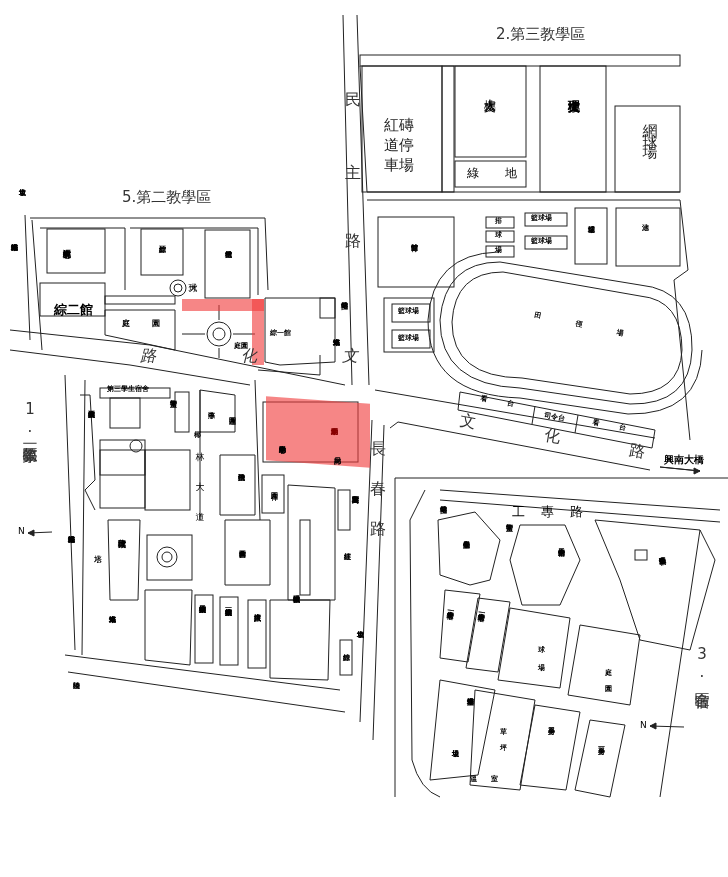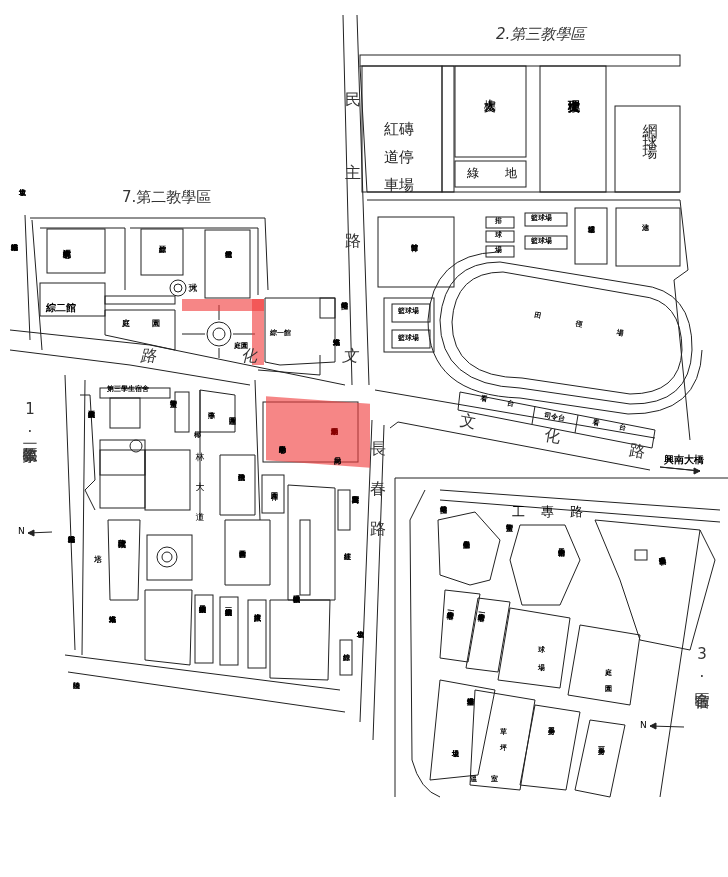--- a/index.html
+++ b/index.html
@@ -142,37 +142,37 @@
     <polygon points="656,723 656,729 650,726" fill="#222"></polygon>
     <line x1="660" y1="467" x2="700" y2="471"></line>
     <polygon points="694,468 694,474 700,471" fill="#222"></polygon>
   </g>
 </svg>
 
 <div class="hl" style="left:182px;top:299px;width:82px;height:12px;"></div>
 <div class="hl" style="left:252px;top:299px;width:12px;height:66px;"></div>
 <div class="hl" style="left:266px;top:400px;width:104px;height:64px;transform:skewY(4deg);"></div>
 
-<div class="lbl zone" style="left:496px;top:27px;font-style:italic;">2.第三教學區</div>
-<div class="lbl zone" style="left:122px;top:190px;">7.第二教學區</div>
+<div class="lbl zone" style="left:496px;top:27px;">2.第三教學區</div>
+<div class="lbl zone" style="left:122px;top:190px;">5.第二教學區</div>
 <div class="lbl zone v" style="left:22px;top:400px;">1.第一教學區</div>
 <div class="lbl zone v" style="left:694px;top:645px;">3.宿舍區</div>
 
 <div class="lbl road v" style="left:345px;top:80px;letter-spacing:70px;">民主路</div>
 <div class="lbl road" style="left:140px;top:348px;"><span style="letter-spacing:85px;font-style:italic;">路化文</span></div>
 <div class="lbl road" style="left:460px;top:412px;transform:rotate(10deg);transform-origin:left;"><span style="letter-spacing:70px;">文化路</span></div>
 <div class="lbl road v" style="left:370px;top:428px;letter-spacing:40px;">長春路</div>
 <div class="lbl" style="left:512px;top:505px;font-size:13px;font-weight:normal;"><span style="letter-spacing:16px;text-align:center;">工專路</span></div>
 <div class="lbl v" style="left:195px;top:445px;font-weight:normal;letter-spacing:30px;">林大道</div>
 <div class="lbl" style="left:664px;top:455px;font-size:10px;">興南大橋</div>
 
 <div class="lbl" style="left:18px;top:527px;font-weight:normal;">N</div>
 <div class="lbl" style="left:640px;top:721px;font-weight:normal;">N</div>
 
-<div class="lbl big" style="left:384px;top:115px;width:36px;white-space:normal;line-height:28px;">紅磚道停車場</div>
+<div class="lbl big" style="left:384px;top:115px;width:36px;white-space:normal;line-height:20px;">紅磚道停車場</div>
 <div class="lbl v" style="left:484px;top:90px;font-size:12px;font-weight:normal;">人文大樓</div>
 <div class="lbl v" style="left:568px;top:90px;font-size:12px;">文理大樓</div>
 <div class="lbl" style="left:467px;top:167px;font-size:12px;font-weight:normal;"><span style="letter-spacing:26px;">綠地</span></div>
 <div class="lbl big v" style="left:638px;top:112px;line-height:1.6;letter-spacing:10px;">網球場</div>
 <div class="lbl v" style="left:410px;top:238px;font-size:7px;">體育館</div>
 <div class="lbl" style="left:495px;top:218px;font-size:7px;">排</div>
 <div class="lbl" style="left:495px;top:232px;font-size:7px;">球</div>
 <div class="lbl" style="left:495px;top:247px;font-size:7px;">場</div>
 <div class="lbl" style="left:531px;top:215px;font-size:7px;">籃球場</div>
 <div class="lbl" style="left:531px;top:238px;font-size:7px;">籃球場</div>
@@ -184,21 +184,21 @@
 <div class="lbl" style="left:480px;top:400px;font-size:7px;transform:rotate(10deg);"><span style="letter-spacing:20px;">看台</span></div>
 <div class="lbl" style="left:544px;top:414px;font-size:7px;transform:rotate(10deg);">司令台</div>
 <div class="lbl" style="left:592px;top:424px;font-size:7px;transform:rotate(10deg);"><span style="letter-spacing:20px;">看台</span></div>
 
 <div class="lbl v" style="left:18px;top:183px;font-size:7px;">垃圾車</div>
 <div class="lbl v" style="left:10px;top:238px;font-size:7px;">機踏車停車場</div>
 <div class="lbl v" style="left:62px;top:243px;font-size:8px;height:24px;">科技研究中心</div>
 <div class="lbl v" style="left:158px;top:240px;font-size:7px;">綜三館</div>
 <div class="lbl v" style="left:224px;top:245px;font-size:7px;">電機館</div>
 <div class="lbl v" style="left:188px;top:276px;font-size:9px;font-weight:normal;">大球</div>
-<div class="lbl" style="left:46px;top:303px;font-size:10px;">綜二館</div>
+<div class="lbl" style="left:54px;top:303px;font-size:13px;">綜二館</div>
 <div class="lbl" style="left:122px;top:320px;font-size:8px;"><span style="letter-spacing:22px;">庭園</span></div>
 <div class="lbl" style="left:234px;top:343px;font-size:7px;">庭園</div>
 <div class="lbl" style="left:270px;top:330px;font-size:7px;">綜一館</div>
 <div class="lbl v" style="left:340px;top:296px;font-size:7px;">變電站</div>
 <div class="lbl v" style="left:332px;top:333px;font-size:7px;">汽車停車場</div>
 
 <div class="lbl" style="left:107px;top:386px;font-size:7px;">第三學生宿舍</div>
 <div class="lbl v" style="left:169px;top:394px;font-size:7px;">警衛室</div>
 <div class="lbl v" style="left:207px;top:405px;font-size:7px;">涼亭</div>
 <div class="lbl v" style="left:228px;top:412px;font-size:7px;">蓮園</div>

